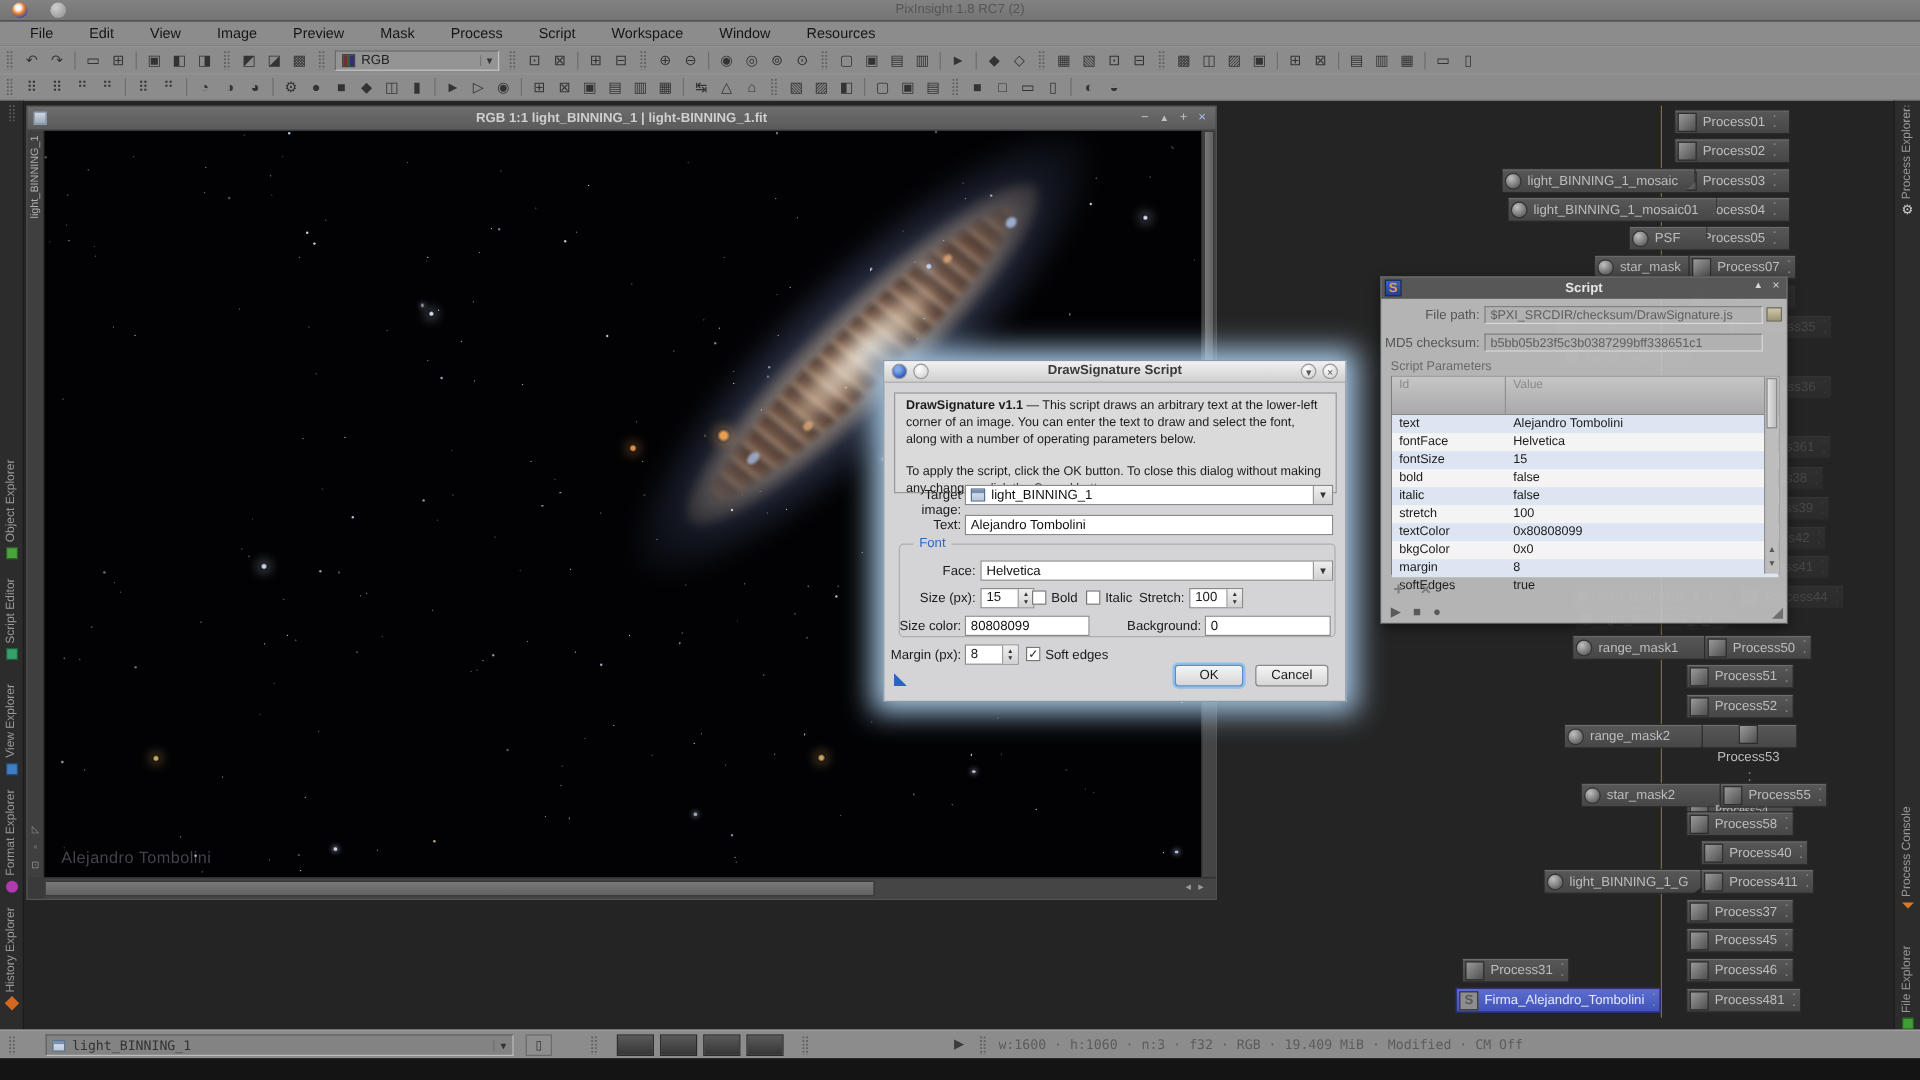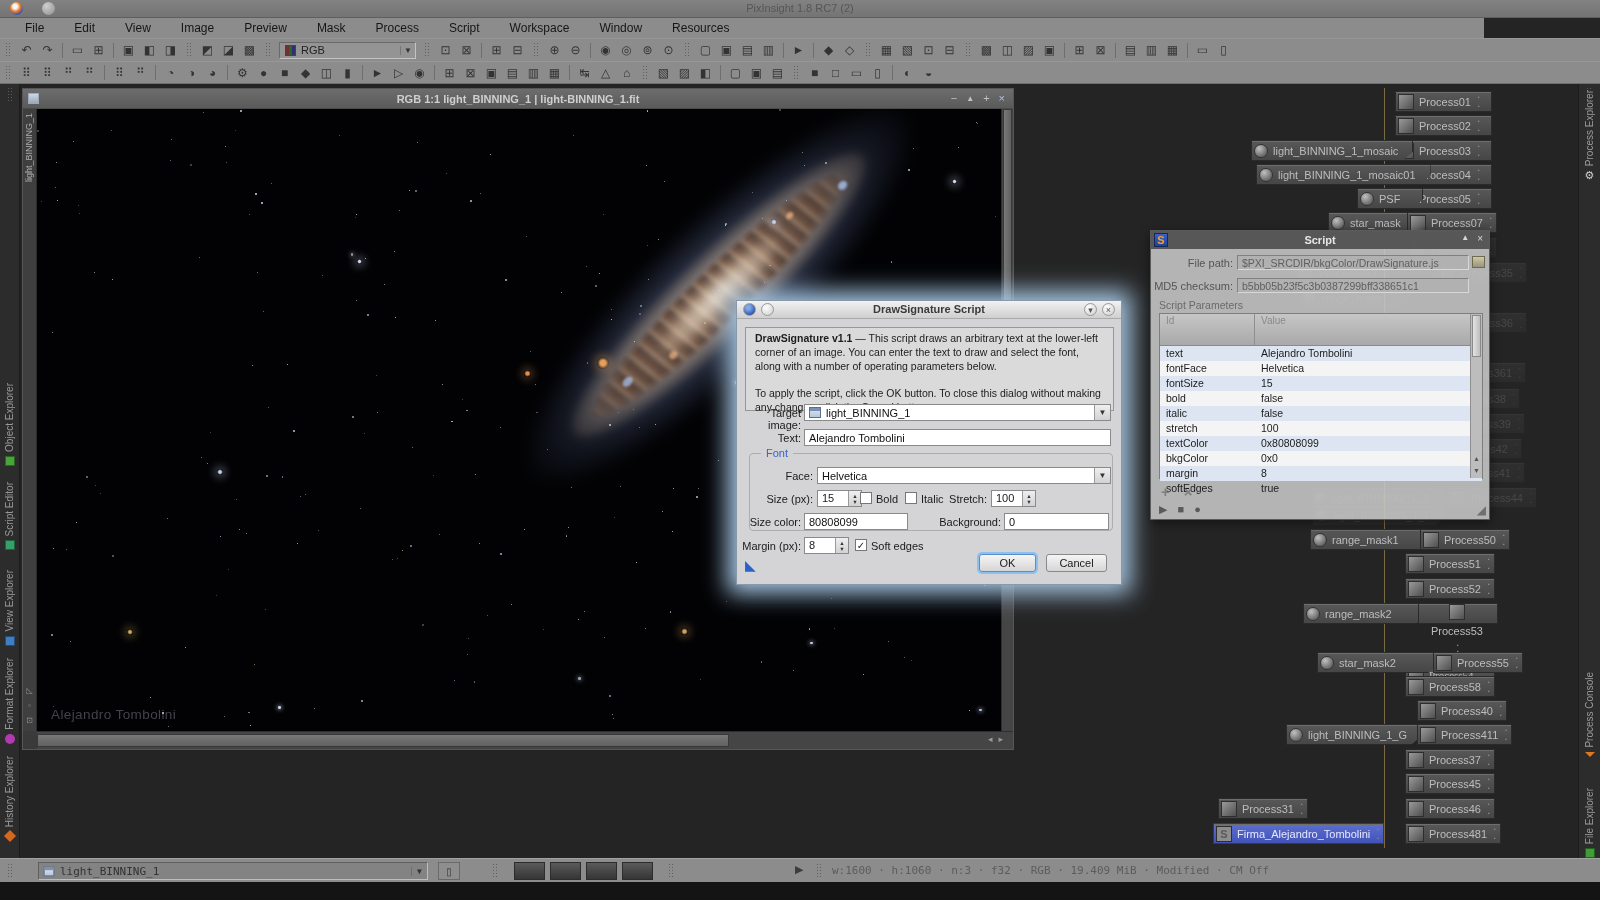--- a/index.html
+++ b/index.html
@@ -8,21 +8,21 @@
     position:relative; width:1600px; height:900px; overflow:hidden;
     font-family:"Liberation Sans", sans-serif; -webkit-font-smoothing:antialiased;
     background:#242424;
   }
   .abs { position:absolute; }
 
   
   .titlebar { left:0; top:0; width:1600px; height:18px; background:linear-gradient(#828282,#747474); border-bottom:1px solid #5e5e5e; }
   .titlebar .wtitle { position:absolute; left:0; right:0; top:2px; text-align:center; font-size:11px; color:#565656; }
   .tb-circle { position:absolute; top:2px; width:13px; height:13px; border-radius:50%; }
-  .menubar { left:0; top:18px; width:1484px; height:20px; background:#8c8c8c; display:flex; align-items:center; padding-left:10px; }
+  .menubar { left:0; top:18px; width:1600px; height:20px; background:#8c8c8c; display:flex; align-items:center; padding-left:10px; }
   .menu-item { font-size:12px; color:#161616; padding:0 15px; height:20px; line-height:20px; cursor:default; }
   .toolbar { left:0; width:1600px; height:23px; background:#8c8c8c; display:flex; align-items:center; border-top:1px solid #979797; }
   .toolbar.r1 { top:38px; } .toolbar.r2 { top:61px; border-bottom:1px solid #6f6f6f; }
   .tb-icon { width:21px; height:18px; display:flex; align-items:center; justify-content:center; font-size:12px; color:#333; flex:0 0 auto; }
   .tb-sep { width:1px; height:15px; background:#6e6e6e; margin:0 4px; flex:0 0 auto; }
   .tb-handle { width:6px; height:16px; margin:0 5px; flex:0 0 auto;
     background-image:radial-gradient(#5f5f5f 34%, transparent 36%); background-size:3px 3px; }
   .tb-combo { height:17px; width:137px; background:#949494; border:1px solid; border-color:#6a6a6a #c4c4c4 #c4c4c4 #6a6a6a;
     display:flex; align-items:center; font-size:11px; color:#222; margin:0 3px; flex:0 0 auto; }
   .tb-combo .swatch { width:11px; height:11px; margin:0 5px; background:linear-gradient(90deg,#703030 33%,#306030 33% 66%,#303070 66%); border:1px solid #444; }
@@ -920,21 +920,21 @@
   <div class="abs spanel">
     <div class="spanel-title">
       <div class="sicon">S</div>
       <div class="t">Script</div>
       <div class="spanel-ctrl">
           <span style="font-size:8px;">▲</span>
           <span>×</span>
         </div>
     </div>
     <div class="dlabel" style="left:0; top:26px; width:82px; color:#555;">File path:</div>
-    <div class="sfield" style="position:absolute; left:86px; top:24px; width:232px;">$PXI_SRCDIR/bkgColor/DrawSignature.js</div>
+    <div class="sfield" style="position:absolute; left:86px; top:24px; width:232px;">$PXI_SRCDIR/checksum/DrawSignature.js</div>
     <div style="position:absolute; right:4px; top:25px; width:13px; height:12px; background:linear-gradient(#cfc9a8,#9a9478); border:1px solid #6e6a52;"></div>
     <div class="dlabel" style="left:0; top:49px; width:82px; color:#555;">MD5 checksum:</div>
     <div class="sfield" style="position:absolute; left:86px; top:47px; width:232px;">b5bb05b23f5c3b0387299bff338651c1</div>
     <div style="position:absolute; left:8px; top:68px; color:#6a6a6a;">Script Parameters</div>
     <div class="stable">
       <div class="hdr">
         <div class="c1">Id</div>
         <div>Value</div>
       </div>
       <div>

